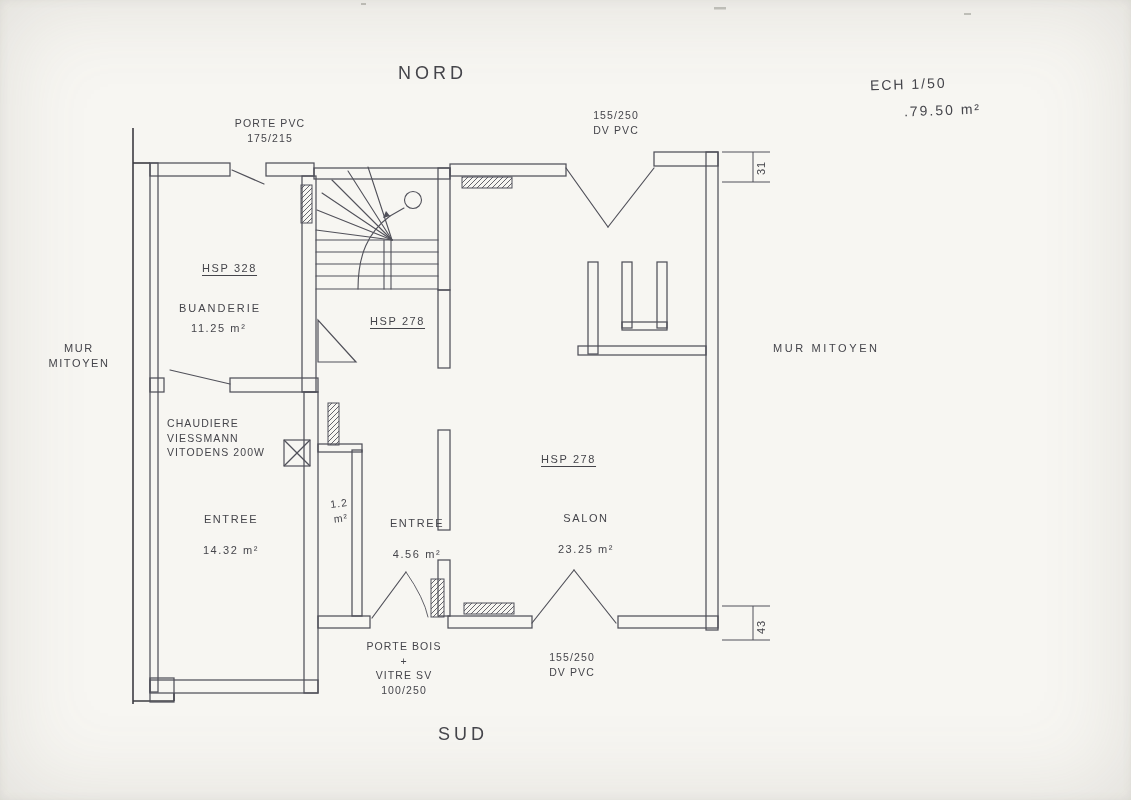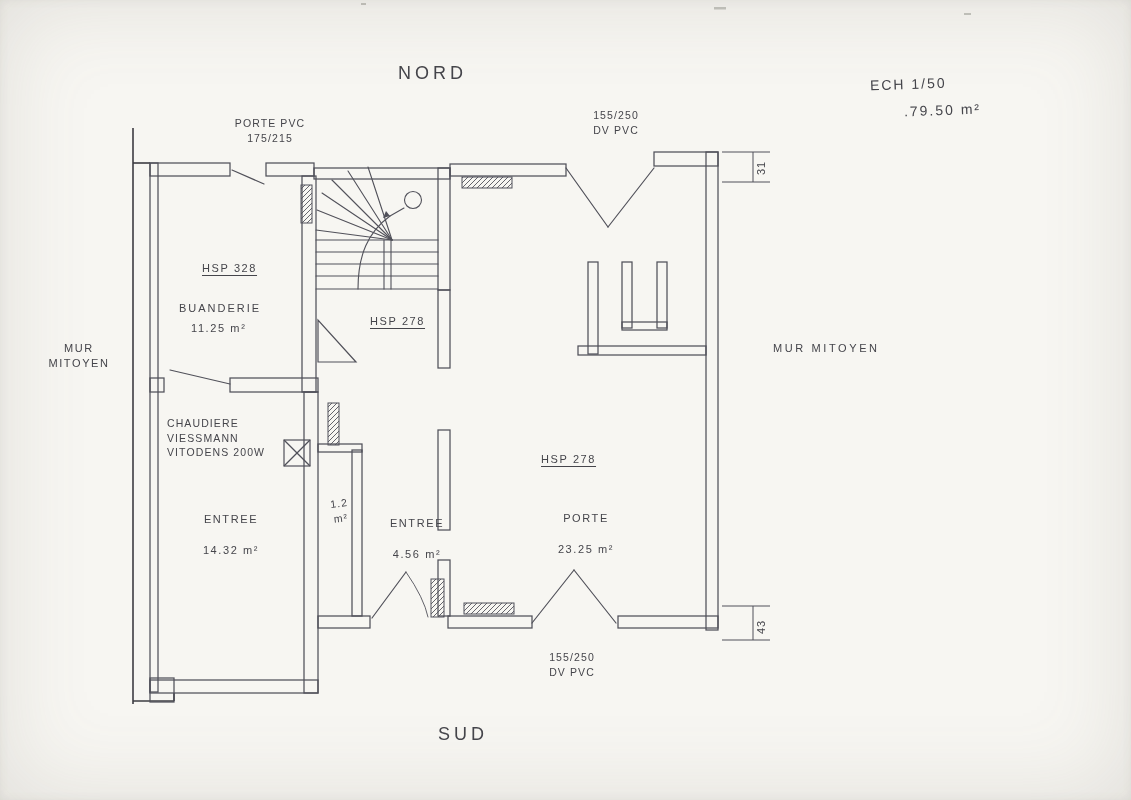--- a/index.html
+++ b/index.html
@@ -171,20 +171,24 @@
   <div class="lbl center" style="left:42px;top:341px;width:74px">MUR
 MITOYEN</div>
   <div class="lbl" style="left:773px;top:341px;letter-spacing:2.6px">MUR MITOYEN</div>
 
   <div class="lbl center sm" style="left:228px;top:116px;width:84px">PORTE PVC
 175/215</div>
   <div class="lbl center sm" style="left:576px;top:108px;width:80px">155/250
 DV PVC</div>
   <div class="lbl center sm" style="left:532px;top:650px;width:80px">155/250
 DV PVC</div>
+  <div class="lbl center sm" style="left:358px;top:639px;width:92px">PORTE BOIS
++
+VITRE SV
+100/250</div>
 
   <div class="lbl u" style="left:202px;top:261px">HSP 328</div>
   <div class="lbl" style="left:179px;top:301px;letter-spacing:2px">BUANDERIE</div>
   <div class="lbl" style="left:191px;top:321px">11.25 m²</div>
 
   <div class="lbl u" style="left:370px;top:314px">HSP 278</div>
 
 
 
   <div class="lbl sm" style="left:167px;top:416px">CHAUDIERE
@@ -200,17 +204,17 @@
 
   <div class="lbl center sm tilt" style="left:325px;top:496px;width:30px">1.2
 m²</div>
 
   <div class="lbl center" style="left:384px;top:501px;width:66px">
     <div>ENTREE</div>
     <div>4.56 m²</div>
   </div>
 
   <div class="lbl center" style="left:548px;top:496px;width:76px">
-    <div>PORTE</div>
+    <div>SALON</div>
     <div>23.25 m²</div>
   </div>
 
 </div>
 
 </body></html>

